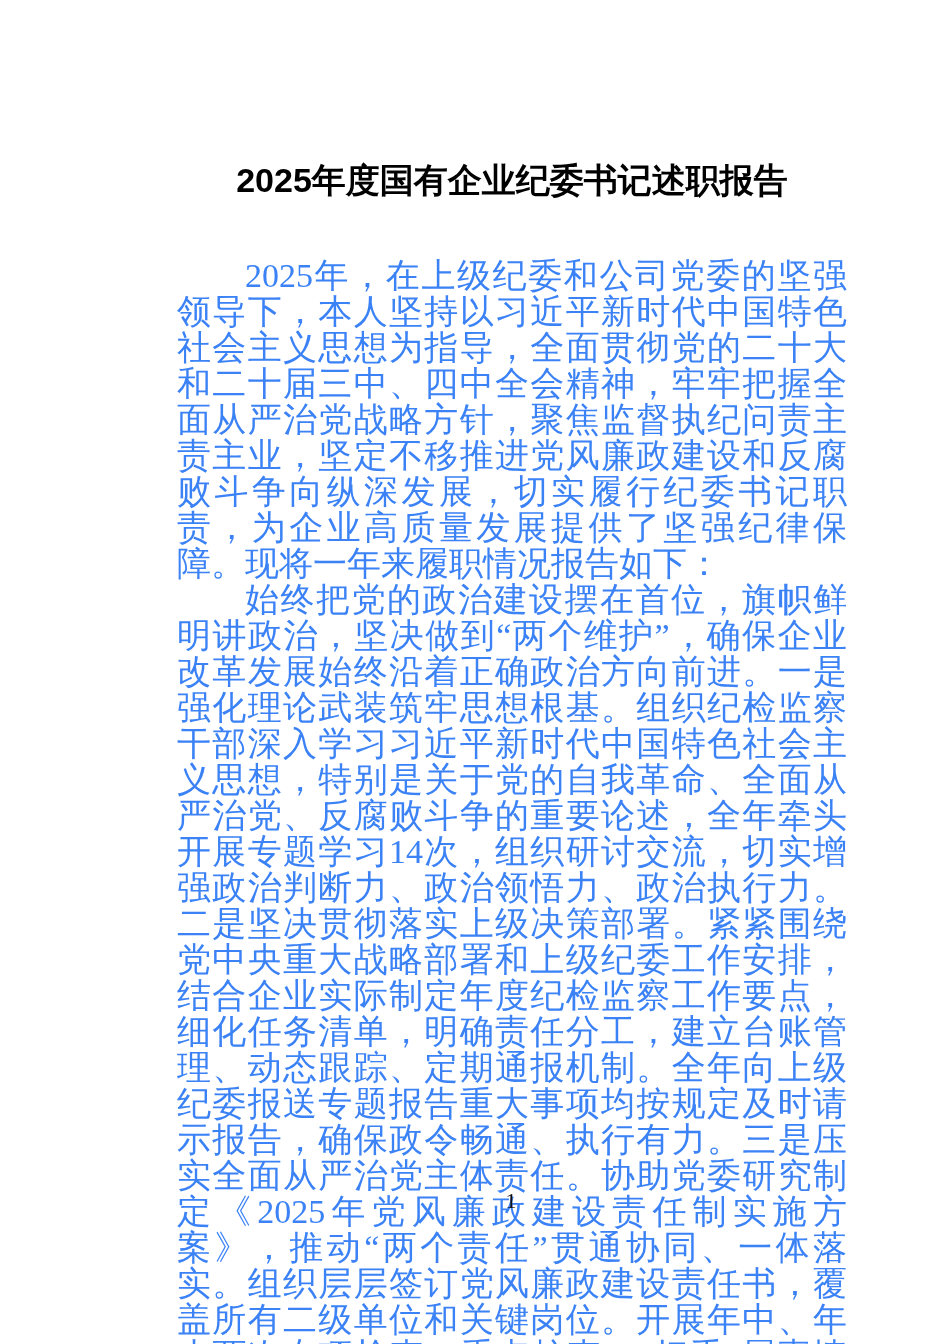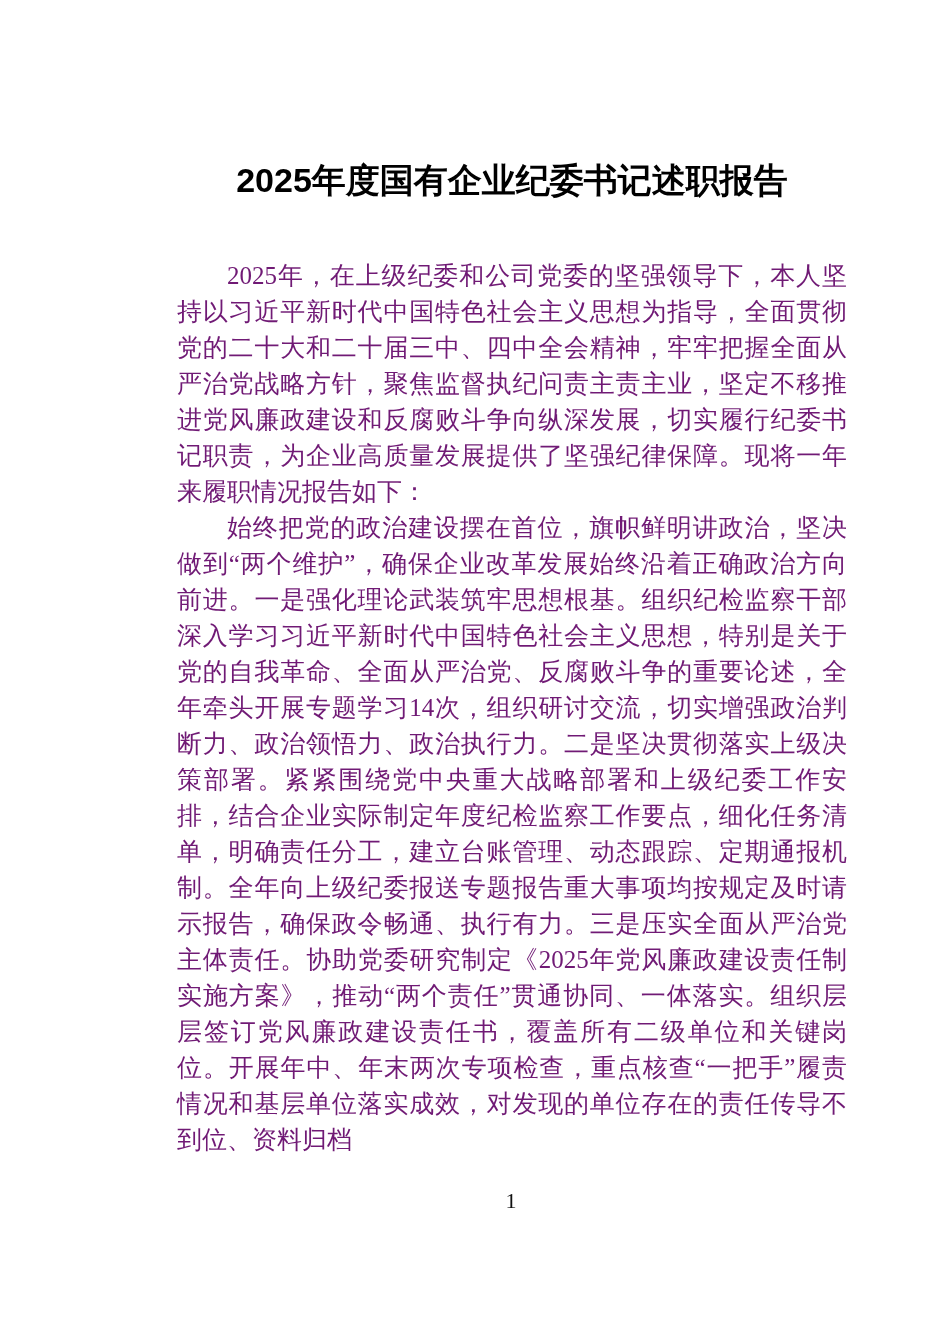--- a/index.html
+++ b/index.html
@@ -27,26 +27,26 @@
     text-align: center;
     font-family: "Liberation Sans", "DejaVu Sans", sans-serif;
     font-weight: 700;
     font-size: 34px;
     line-height: 1.3;
     color: #000000;
   }
   .doc-body p {
     margin: 0;
     font-family: "Liberation Serif", "DejaVu Serif", serif;
-    font-size: 25px;
+    font-size: 34px;
     line-height: 36px;
     text-align: justify;
     text-justify: inter-ideograph;
     text-indent: 2em;
-    color: #701a75;
+    color: #3b82f6;
     word-break: break-all;
   }
   .page-number {
     position: absolute;
     left: 0;
     right: 0;
     top: 1188px;
     text-align: center;
     font-family: "Liberation Serif", "DejaVu Serif", serif;
     font-size: 22px;

